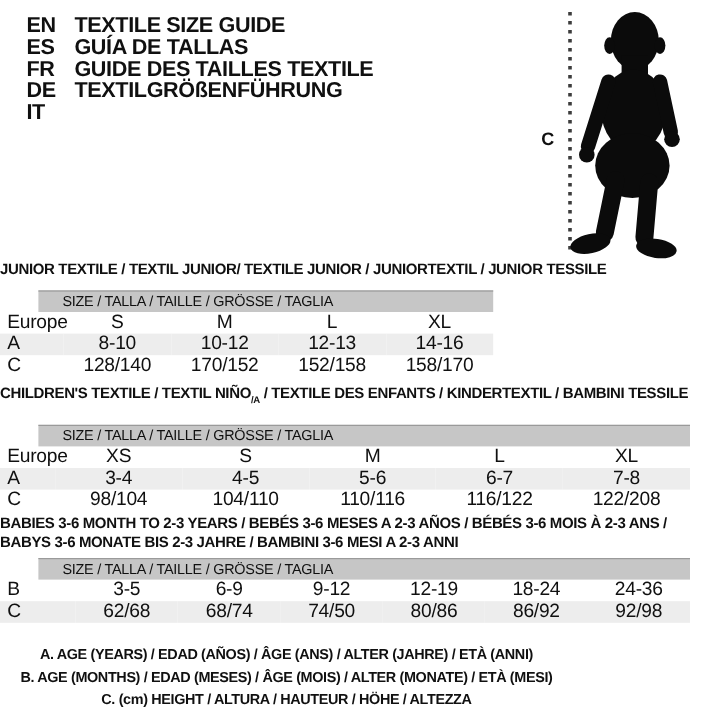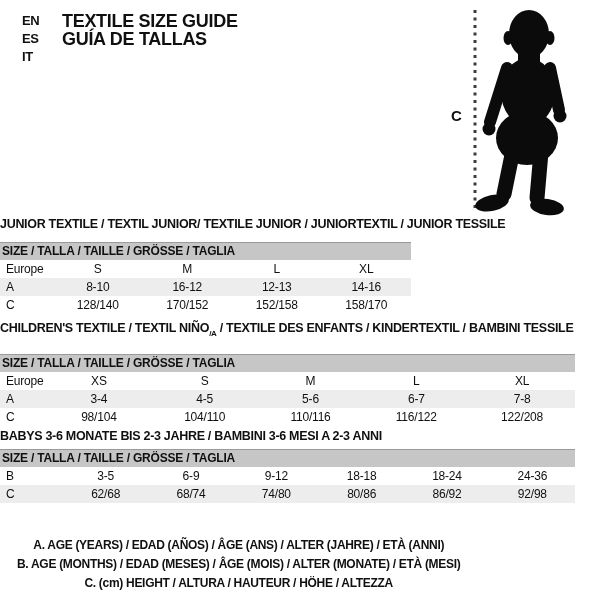--- a/index.html
+++ b/index.html
@@ -14,43 +14,44 @@
     position:relative;
     width:600px;height:600px;
     background:#ffffff;
     font-family:"Liberation Sans", sans-serif;
     color:var(--text);
     overflow:hidden;
   }
   
   .lang-block{position:absolute;top:12px;left:22px;}
   .lang-row{display:flex;height:18px;line-height:18px;}
-  .lang-code{width:40px;font-weight:bold;font-size:13px;letter-spacing:-0.3px;}
+  .lang-code{width:40px;font-weight:bold;font-size:18px;letter-spacing:-0.3px;}
   .lang-text{font-weight:bold;font-size:18px;letter-spacing:-0.3px;white-space:nowrap;}
   
   .figure-svg{position:absolute;top:0;left:430px;width:170px;height:225px;}
   
   .section{position:absolute;left:0;}
   .section-title{
     font-weight:bold;font-size:12.5px;letter-spacing:-0.3px;
     line-height:16px;white-space:nowrap;
   }
   .subsc{font-size:8px;font-weight:bold;vertical-align:sub;}
   .size-bar{
     background:var(--size-bar-bg);
     border-top:1px solid var(--size-bar-border);
     height:18px;line-height:17px;
-    font-weight:bold;font-size:12px;letter-spacing:-0.2px;
-    padding-left:2px;
+    font-weight:normal;font-size:12px;letter-spacing:-0.2px;
+    padding-left:20px;
+    margin-left:32px;
   }
   table.size-table{
     width:100%;border-collapse:collapse;table-layout:fixed;
   }
   table.size-table td{
-    height:18px;font-size:12px;letter-spacing:-0.2px;
+    height:18px;font-size:16px;letter-spacing:-0.2px;
     text-align:center;vertical-align:middle;white-space:nowrap;
   }
   table.size-table td.row-label{text-align:left;padding-left:6px;}
   tr.striped td{background:var(--stripe-bg);}
   #section-junior{top:216px;width:411px;}
   #section-junior .size-bar{margin-top:10px;}
   #section-children{top:320px;width:575px;}
   #section-children .size-bar{margin-top:12px;}
   #section-babies{top:428px;width:575px;}
   #section-babies .size-bar{margin-top:5px;}
@@ -67,20 +68,28 @@
 <div class="page">
 
   <div class="lang-block">
     <div class="lang-row">
       <span class="lang-code">EN</span>
       <span class="lang-text">TEXTILE SIZE GUIDE</span>
     </div>
     <div class="lang-row">
       <span class="lang-code">ES</span>
       <span class="lang-text">GUÍA DE TALLAS</span>
+    </div>
+    <div class="lang-row">
+      <span class="lang-code">FR</span>
+      <span class="lang-text">GUIDE DES TAILLES TEXTILE</span>
+    </div>
+    <div class="lang-row">
+      <span class="lang-code">DE</span>
+      <span class="lang-text">TEXTILGRÖßENFÜHRUNG</span>
     </div>
     <div class="lang-row">
       <span class="lang-code">IT</span>
     </div>
   </div>
 
   <svg class="figure-svg" viewBox="0 0 170 225" xmlns="http://www.w3.org/2000/svg">
     <line x1="45" y1="10" x2="45" y2="210" stroke="#3c3c3c" stroke-width="3" stroke-dasharray="3 4.5"></line>
     <text x="21" y="121" font-size="15" font-weight="bold" fill="#101010" font-family="Liberation Sans, sans-serif">C</text>
     <g fill="#0b0b0b" stroke="none">
@@ -116,21 +125,21 @@
           <tr>
         <td class="row-label">Europe</td>
         <td>S</td>
         <td>M</td>
         <td>L</td>
         <td>XL</td>
       </tr>
       <tr class="striped">
         <td class="row-label">A</td>
         <td>8-10</td>
-        <td>16-12</td>
+        <td>10-12</td>
         <td>12-13</td>
         <td>14-16</td>
       </tr>
       <tr>
         <td class="row-label">C</td>
         <td>128/140</td>
         <td>170/152</td>
         <td>152/158</td>
         <td>158/170</td>
       </tr>
@@ -173,47 +182,48 @@
         <td>104/110</td>
         <td>110/116</td>
         <td>116/122</td>
         <td>122/208</td>
       </tr>
     </tbody>
       </table>
   </div>
 
   <div class="section" id="section-babies">
+    <div class="section-title">BABIES 3-6 MONTH TO 2-3 YEARS / BEBÉS 3-6 MESES A 2-3 AÑOS / BÉBÉS 3-6 MOIS À 2-3 ANS /</div>
     <div class="section-title">BABYS 3-6 MONATE BIS 2-3 JAHRE / BAMBINI 3-6 MESI A 2-3 ANNI</div>
     <div class="size-bar">SIZE / TALLA / TAILLE / GRÖSSE / TAGLIA</div>
     <table class="size-table">
       <colgroup>
           <col style="width:63px">
           <col>
           <col>
           <col>
           <col>
           <col>
           <col>
         </colgroup>
       <tbody>
           <tr>
         <td class="row-label">B</td>
         <td>3-5</td>
         <td>6-9</td>
         <td>9-12</td>
-        <td>18-18</td>
+        <td>12-19</td>
         <td>18-24</td>
         <td>24-36</td>
       </tr>
       <tr class="striped">
         <td class="row-label">C</td>
         <td>62/68</td>
         <td>68/74</td>
-        <td>74/80</td>
+        <td>74/50</td>
         <td>80/86</td>
         <td>86/92</td>
         <td>92/98</td>
       </tr>
     </tbody>
       </table>
   </div>
 
   <div class="footnotes">
     <div class="footnote">A. AGE (YEARS) / EDAD (AÑOS) / ÂGE (ANS) / ALTER (JAHRE) / ETÀ (ANNI)</div>

